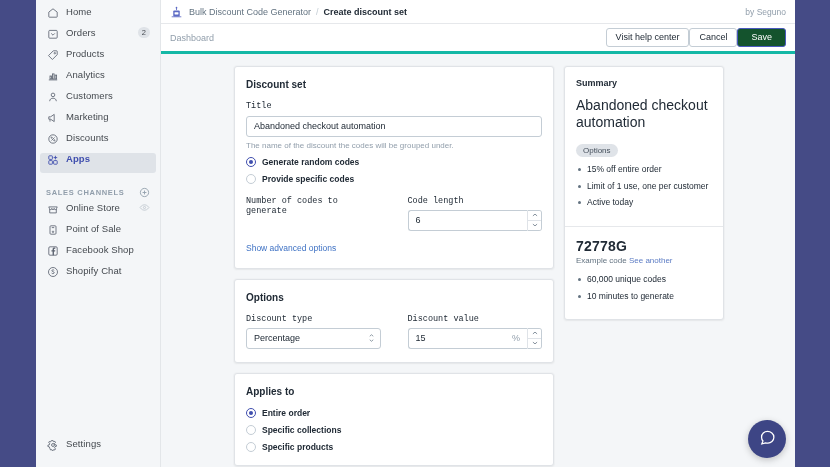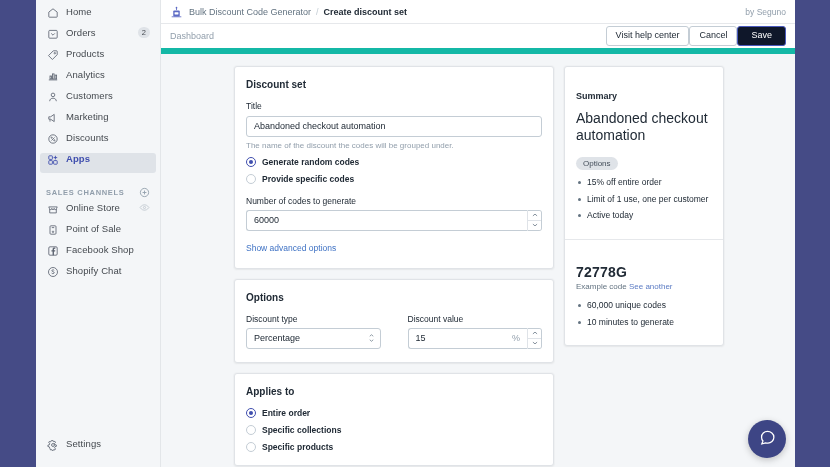--- a/index.html
+++ b/index.html
@@ -56,44 +56,44 @@
     height: 24px; background: #fff; border-bottom: 1px solid #e6e8eb;
     display: flex; align-items: center; padding: 0 9px; flex: 0 0 24px;
   }
   .topbar .applogo { width: 13px; height: 13px; margin-right: 6px; flex:0 0 13px; }
   .crumb-app { font-size: 9px; color: #637381; }
   .crumb-sep { font-size: 9px; color: #c4cdd5; margin: 0 5px; }
   .crumb-cur { font-size: 9px; color: #212b36; font-weight: 600; }
   .by-line { margin-left: auto; font-size: 8.5px; color: #919eab; }
 
   .actionbar {
-    height: 30px; background: #fff; border-bottom: 6px solid #14b8a6;
+    height: 30px; background: #fff; border-bottom: 3px solid #14b8a6;
     display: flex; align-items: center; padding: 0 9px; flex: 0 0 30px;
   }
   .dashlink { font-size: 9px; color: #919eab; cursor: pointer; }
   .btns { margin-left: auto; display: flex; align-items: center; }
   .btn {
     font-size: 9px; border: 1px solid #c4cdd5; background: #fff; color: #212b36;
     border-radius: 3px; padding: 4px 9px; cursor: pointer; line-height: 1.1;
     font-family: "Liberation Sans", sans-serif;
   }
-  .btn-primary { background: #0f172a; border-color: #4959bd; color: #fff; padding: 4px 13px; }
+  .btn-primary { background: #14532d; border-color: #4959bd; color: #fff; padding: 4px 13px; }
 
   .content { flex: 1 1 auto; display: flex; padding: 12px 0 0 0; overflow: hidden; }
   .col-left  { width: 320px; flex: 0 0 320px; margin-left: 73px; }
   .col-right { width: 160px; flex: 0 0 160px; margin-left: 10px; }
 
   .card {
     background: #fff; border: 1px solid #e0e3e7; border-radius: 3px;
     margin-bottom: 10px; padding: 12px 11px 13px 11px;
     box-shadow: 0 0 0 1px rgba(63,63,68,0.02), 0 1px 2px rgba(63,63,68,0.06);
   }
   .card-title { font-size: 10px; font-weight: 700; color: #212b36; margin-bottom: 11px; }
 
-  .field-label { font-size: 8.5px; color: #212b36; margin-bottom: 4px; }
+  .field-label { font-size: 8.5px; color: #212b36; margin-bottom: 4px; font-family: Liberation Mono, monospace; }
   .text-input {
     width: 100%; height: 21px; border: 1px solid #c4cdd5; border-radius: 3px;
     background: #fff; font-size: 9px; color: #212b36; padding: 0 7px;
     font-family: "Liberation Sans", sans-serif;
   }
   .help-text { font-size: 8px; color: #919eab; margin-top: 4px; }
 
   .radio-row { display: flex; align-items: center; margin-top: 7px; cursor: pointer; font-weight: bold; }
   .radio {
     width: 10px; height: 10px; border-radius: 50%; border: 1px solid #c4cdd5;
@@ -141,21 +141,21 @@
     border-radius: 3px 0 0 3px; background: #fff; display: flex; align-items: center;
     padding: 0 7px; font-size: 9px; color: #212b36;
   }
   .suffix-input-wrap .sfx { margin-left: auto; color: #919eab; font-size: 9px; }
 
   
   .summary-card {
     background: #fff; border: 1px solid #e0e3e7; border-radius: 3px;
     box-shadow: 0 0 0 1px rgba(63,63,68,0.02), 0 1px 2px rgba(63,63,68,0.06);
   }
-  .summary-sec { padding: 24px 11px 12px 11px; }
+  .summary-sec { padding: 11px 11px 12px 11px; }
   .summary-sec + .summary-sec { border-top: 1px solid #e6e8eb; }
   .summary-title { font-size: 9px; font-weight: 600; color: #212b36; margin-bottom: 9px; }
   .summary-head { font-size: 14px; font-weight: 400; color: #212b36; line-height: 1.22; margin-bottom: 8px; }
   .status-badge {
     display: inline-block; background: #dfe3e8; color: #454f5b;
     font-size: 8px; border-radius: 9px; padding: 2px 7px; margin-bottom: 7px;
   }
   .bullets { list-style: none; }
   .bullets li {
     font-size: 8.5px; color: #212b36; position: relative;
@@ -385,22 +385,25 @@
             <span class="radio-label">Generate random codes</span>
           </div>
           <div class="radio-row">
             <span class="radio"></span>
             <span class="radio-label">Provide specific codes</span>
           </div>
 
           <div class="two-col">
             <div>
               <div class="field-label">Number of codes to generate</div>
+            </div>
+            <div>
+              <div class="field-label">Code length</div>
               <div class="spin-wrap">
-                <input class="text-input" value="60000" style="">
+                <input class="text-input" value="6" style="">
                 <div class="spinner">
                   <div class="spin-btn">
                     <svg viewBox="0 0 10 6" fill="none" stroke="#637381" stroke-width="1.3">
                         <path d="M1.5 4.5L5 1.5l3.5 3"></path>
                       </svg>
                   </div>
                   <div class="spin-btn">
                     <svg viewBox="0 0 10 6" fill="none" stroke="#637381" stroke-width="1.3">
                         <path d="M1.5 1.5L5 4.5l3.5-3"></path>
                       </svg>

